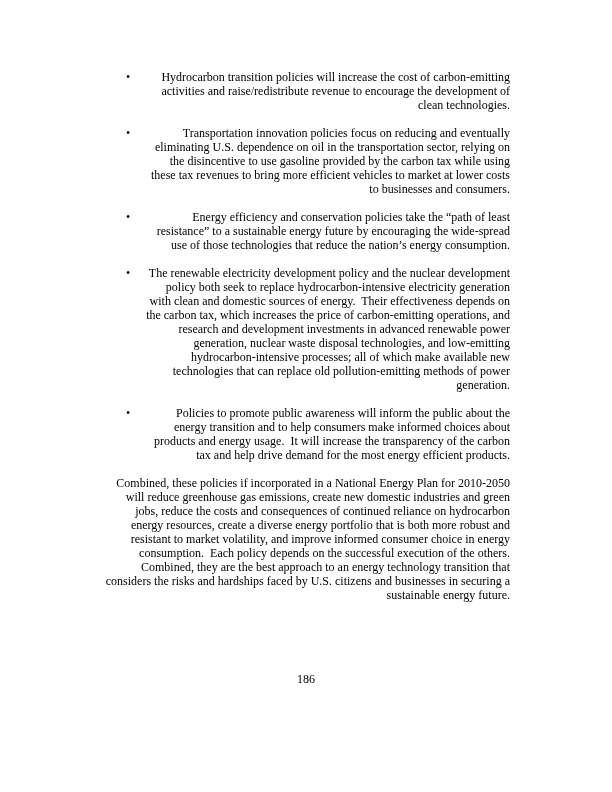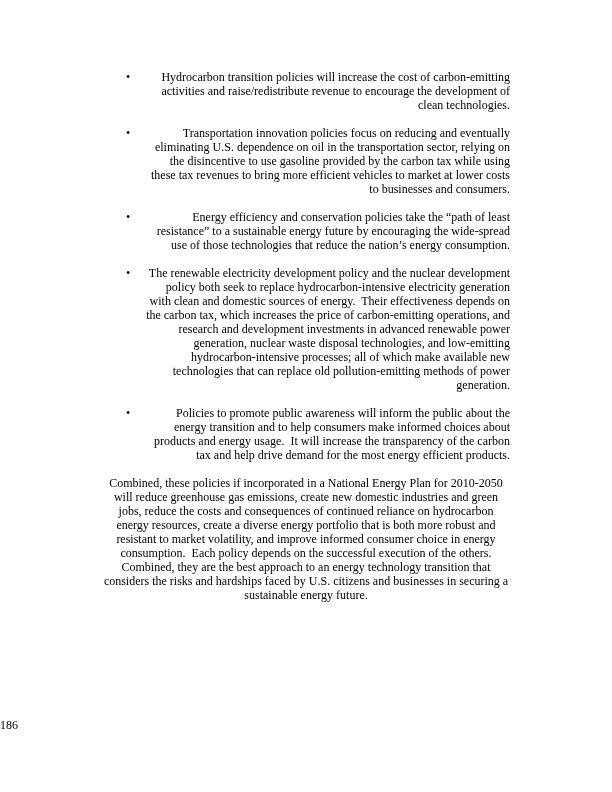--- a/index.html
+++ b/index.html
@@ -35,27 +35,28 @@
     width: 20px;
   }
   .bullet-text {
     flex: 1;
     white-space: pre-wrap;
     text-align: right;
   }
   .closing {
     margin-top: 8px;
     white-space: pre-wrap;
-    text-align: center;
+    text-align: right;
   }
   .page-number {
     position: absolute;
-    top: 718px;
+    top: 672px;
     left: 0;
     width: 100%;
+    text-align: center;
   }
 </style>
 </head>
 <body>
 
 <div class="page">
   <div class="content">
 
     <ul class="bullet-list">
       <li class="bullet-item">

